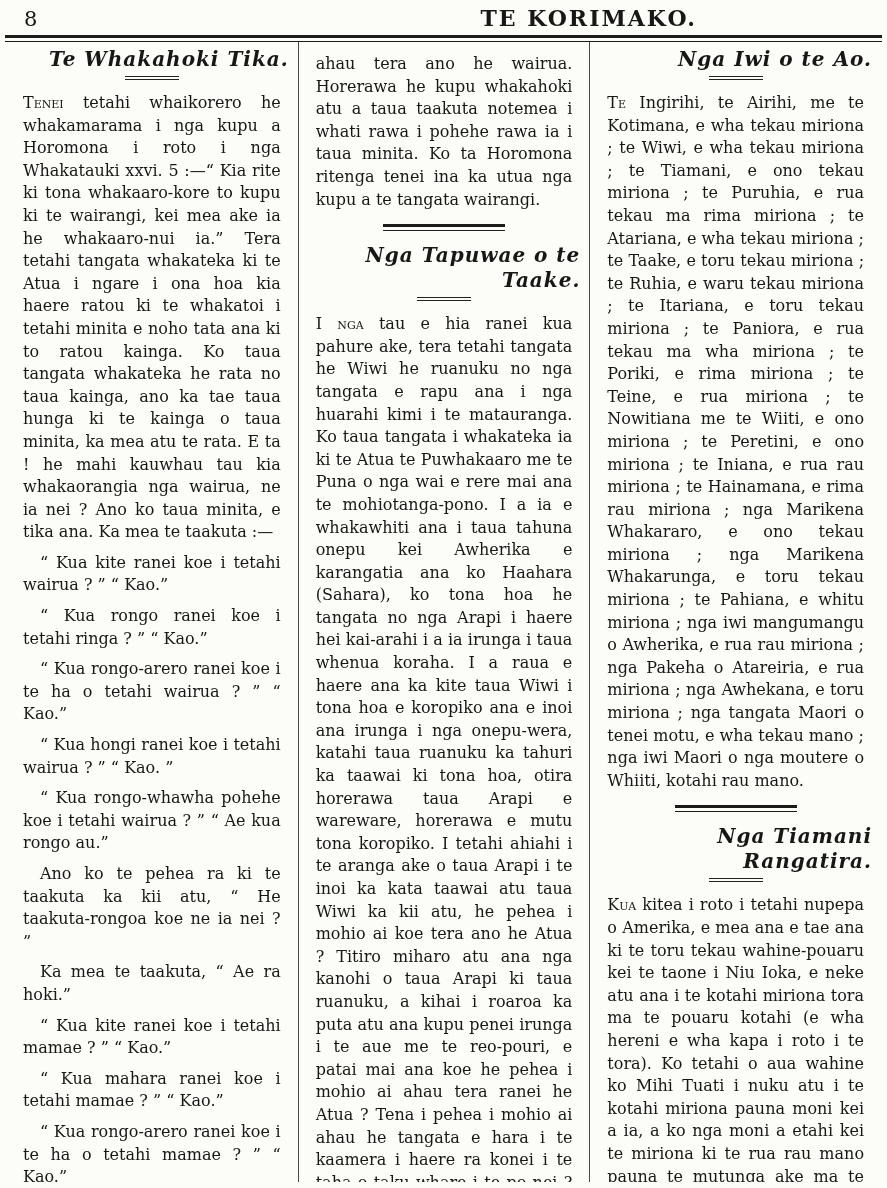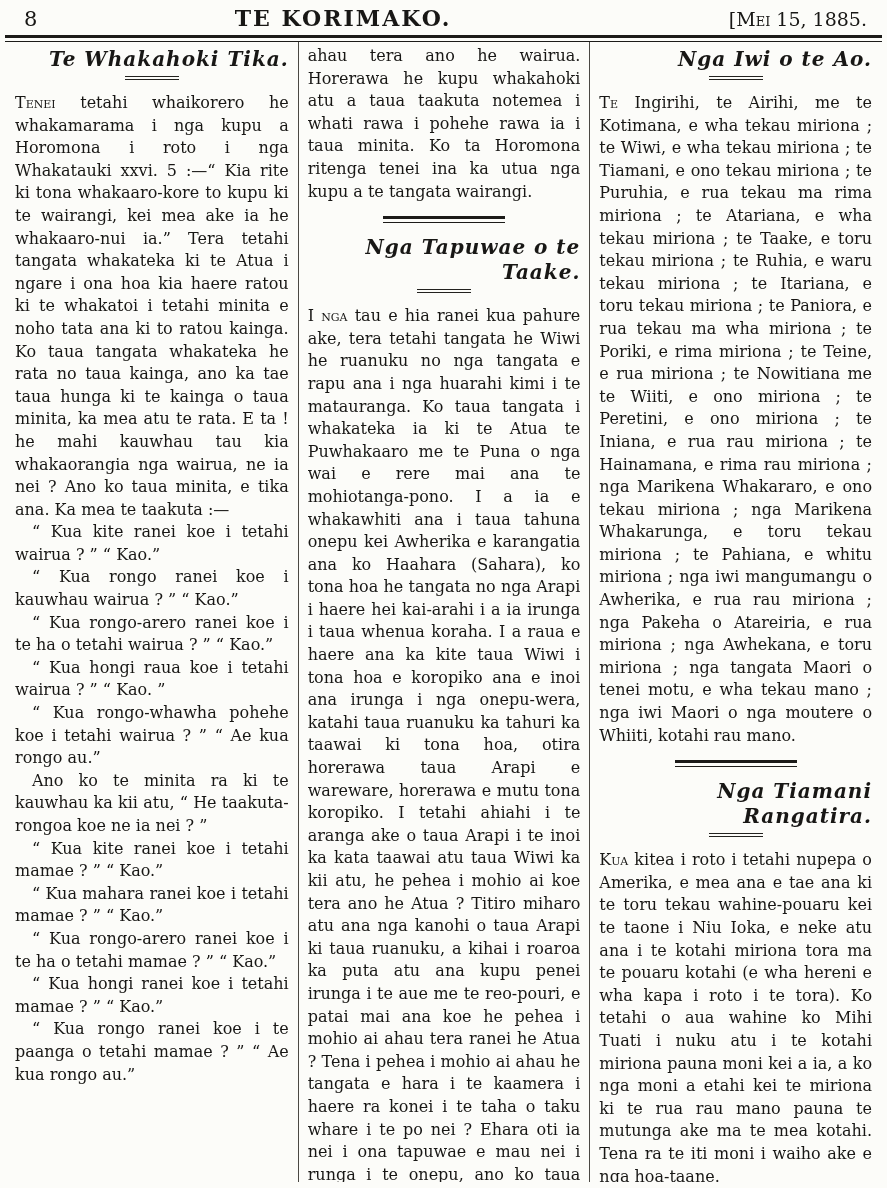--- a/index.html
+++ b/index.html
@@ -23,20 +23,21 @@
     align-items: baseline;
     padding: 5px 16px 2px 16px;
   }
   .masthead .pageno {
     flex: 1;
     font-size: 21px;
     padding-left: 8px;
   }
   .masthead .title {
     flex: 2;
+    text-align: center;
     font-size: 22px;
     font-weight: bold;
     letter-spacing: 2px;
     white-space: nowrap;
   }
   .masthead .date {
     flex: 1;
     text-align: right;
     font-size: 19px;
     font-variant: small-caps;
@@ -84,49 +85,49 @@
     border-bottom: 1px solid #23221f;
   }
   .section-divider {
     width: 122px;
     height: 3px;
     margin: 13px auto 12px auto;
     border-top: 3px solid #1c1b19;
     border-bottom: 1px solid #1c1b19;
   }
   p {
-    margin: 0;
+    margin: 8px;
   }
   p.indent { text-indent: 17px; }
   .lead { font-variant: small-caps; }
 </style>
 </head>
 <body>
 
 <div id="page">
 
   <div class="masthead">
     <div class="pageno">8</div>
     <div class="title">TE KORIMAKO.</div>
-    <div class="date">[Mei 15, 1885.</div>
   </div>
   <div class="head-rule"></div>
 
   <div class="columns">
 
     <div class="col left">
       <div class="art-head">Te Whakahoki Tika.</div>
       <div class="art-head-rule"></div>
       <p><span class="lead">Tenei</span> <span>tetahi whaikorero he whakamarama i nga kupu a Horomona i roto i nga Whakatauki xxvi. 5 :—“ Kia rite ki tona whakaaro-kore to kupu ki te wairangi, kei mea ake ia he whakaaro-nui ia.” Tera tetahi tangata whakateka ki te Atua i ngare i ona hoa kia haere ratou ki te whakatoi i tetahi minita e noho tata ana ki to ratou kainga. Ko taua tangata whakateka he rata no taua kainga, ano ka tae taua hunga ki te kainga o taua minita, ka mea atu te rata. E ta ! he mahi kauwhau tau kia whakaorangia nga wairua, ne ia nei ? Ano ko taua minita, e tika ana. Ka mea te taakuta :—</span></p>
       <p class="indent">“ Kua kite ranei koe i tetahi wairua ? ”  “ Kao.”</p>
-      <p class="indent">“ Kua rongo ranei koe i kauwhau wairua ? ”  “ Kao.”</p>
+      <p class="indent">“ Kua rongo ranei koe i tetahi ringa ? ”  “ Kao.”</p>
       <p class="indent">“ Kua rongo-arero ranei koe i te ha o tetahi wairua ? ”  “ Kao.”</p>
-      <p class="indent">“ Kua hongi raua koe i tetahi wairua ? ”  “ Kao. ”</p>
+      <p class="indent">“ Kua hongi ranei koe i tetahi wairua ? ”  “ Kao. ”</p>
       <p class="indent">“ Kua rongo-whawha pohehe koe i tetahi wairua ? ”  “ Ae kua rongo au.”</p>
-      <p class="indent">Ano ko te minita ra ki te kauwhau ka kii atu, “ He taakuta-rongoa koe ne ia nei ? ”</p>
+      <p class="indent">Ano ko te pehea ra ki te taakuta ka kii atu, “ He taakuta-rongoa koe ne ia nei ? ”</p>
+      <p class="indent">Ka mea te taakuta, “ Ae ra hoki.”</p>
       <p class="indent">“ Kua kite ranei koe i tetahi mamae ? ”  “ Kao.”</p>
       <p class="indent">“ Kua mahara ranei koe i tetahi mamae ? ”  “ Kao.”</p>
       <p class="indent">“ Kua rongo-arero ranei koe i te ha o tetahi mamae ? ”  “ Kao.”</p>
       <p class="indent">“ Kua hongi ranei koe i tetahi mamae ? ”  “ Kao.”</p>
       <p class="indent">“ Kua rongo ranei koe i te paanga o tetahi mamae ? ”  “ Ae kua rongo au.”</p>
 
     </div>
 
     <div class="col mid">
       <p>ahau tera ano he wairua. Horerawa he kupu whakahoki atu a taua taakuta notemea i whati rawa i pohehe rawa ia i taua minita. Ko ta Horomona ritenga tenei ina ka utua nga kupu a te tangata wairangi.</p>

